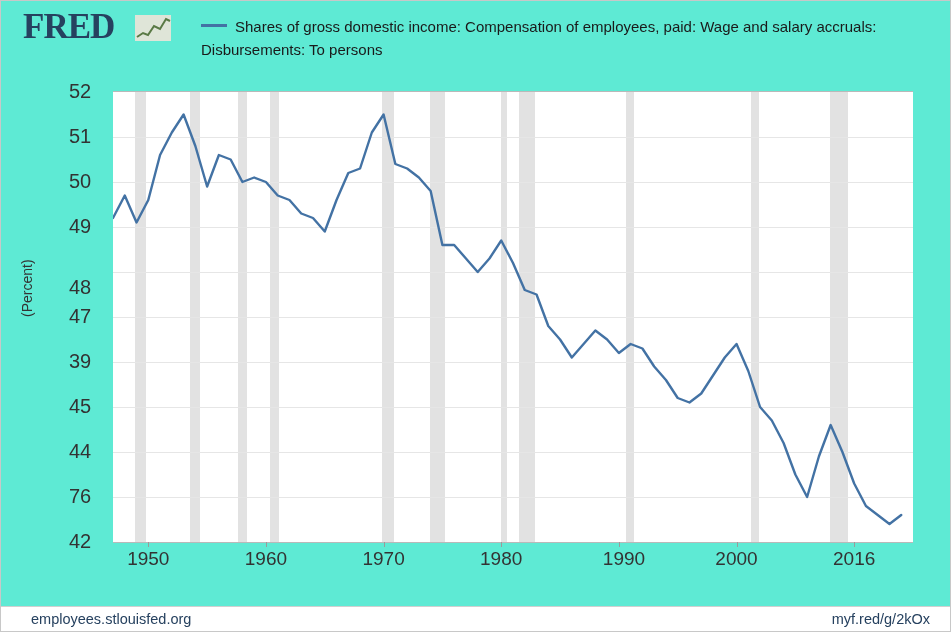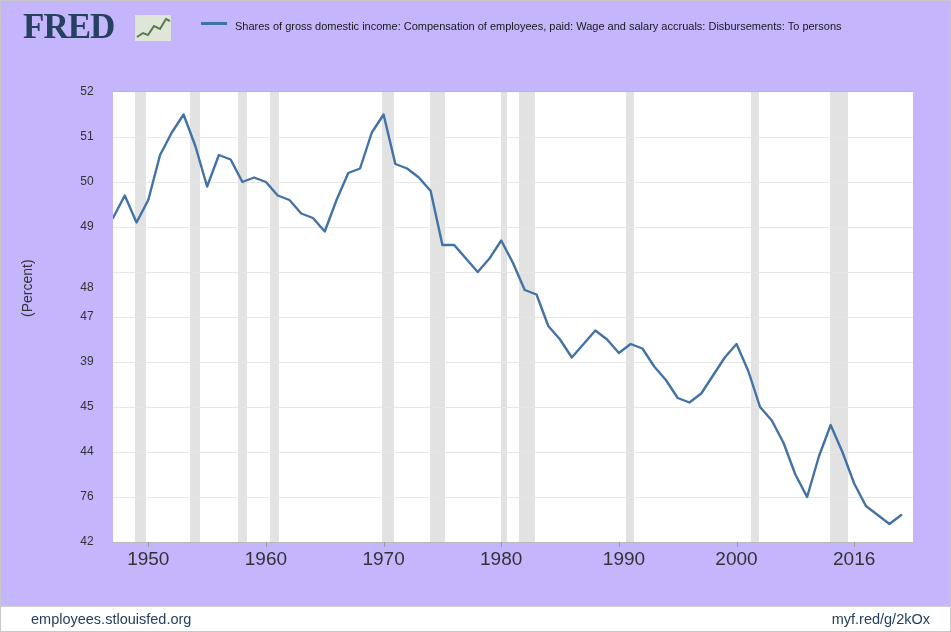--- a/index.html
+++ b/index.html
@@ -7,21 +7,21 @@
     padding: 0;
     background: #ffffff;
   }
   body {
     font-family: "Liberation Sans", sans-serif;
   }
   #page {
     position: relative;
     width: 951px;
     height: 632px;
-    background: #c4b5fd;
+    background: #5eead4;
     border: 1px solid #c8c8c8;
     box-sizing: border-box;
     overflow: hidden;
   }
   
   #header {
     position: absolute;
     left: 0; top: 0;
     width: 951px;
     height: 76px;
@@ -56,21 +56,21 @@
   #legend-line {
     display: inline-block;
     width: 26px;
     height: 0;
     border-top: 3px solid #4372a4;
     vertical-align: 5px;
     margin-right: 8px;
   }
   #legend-text {
     display: inline;
-    font-size: 11px;
+    font-size: 15px;
     color: #1a1a1a;
     line-height: 23px;
   }
   
   #plot-wrap {
     position: absolute;
     left: 0;
     top: 76px;
     width: 951px;
     height: 500px;
@@ -102,22 +102,22 @@
   #series-svg {
     position: absolute;
     left: 0; top: 0;
     width: 100%;
     height: 100%;
   }
   .ytick-label {
     position: absolute;
     right: 0;
     width: 36px;
-    text-align: center;
-    font-size: 12px;
+    text-align: left;
+    font-size: 20px;
     color: #333333;
     transform: translateY(-50%);
   }
   .xtick-label {
     position: absolute;
     top: 6px;
     text-align: center;
     font-size: 19px;
     color: #333333;
     transform: translateX(-50%);

